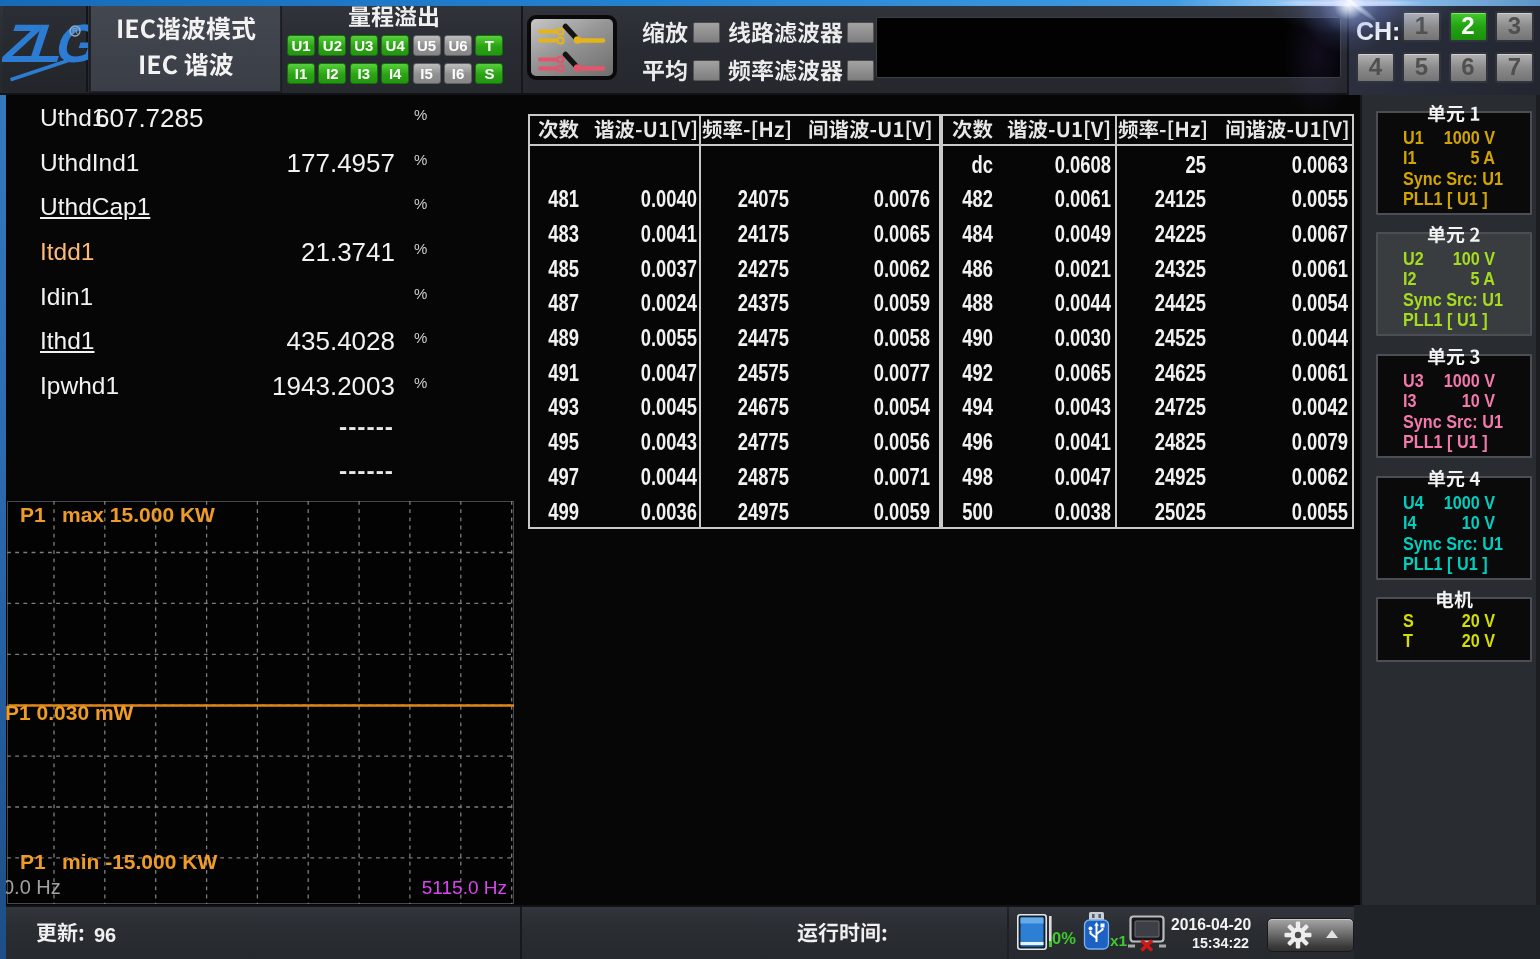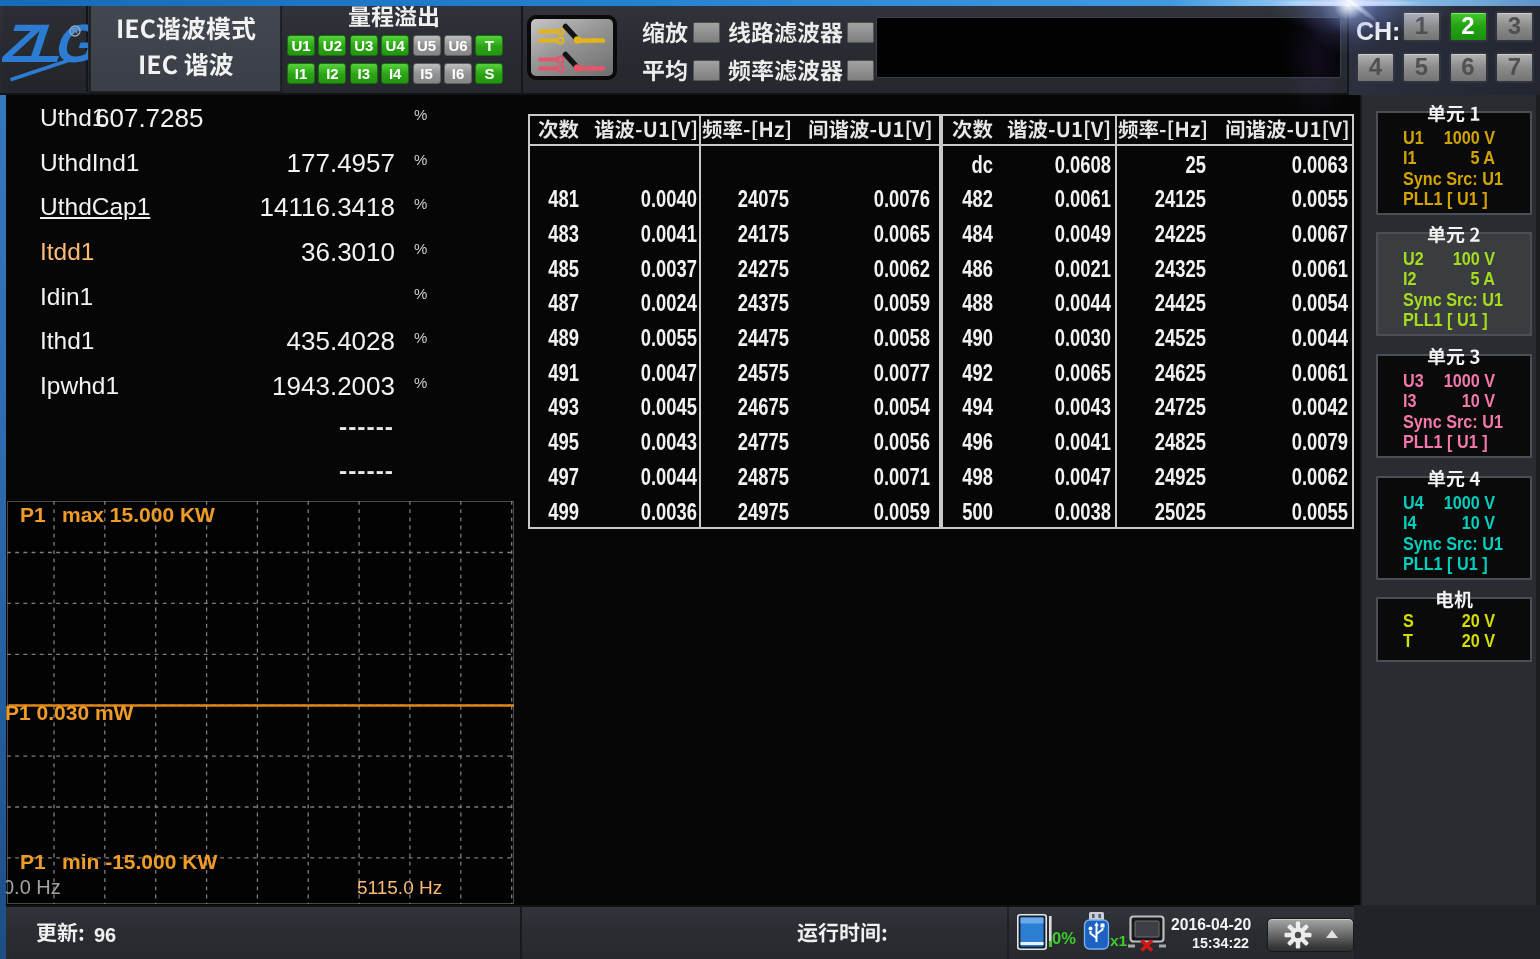--- a/index.html
+++ b/index.html
@@ -94,28 +94,27 @@
 <div class="abs" style="left:1402px;top:52px;width:39px;height:31px;background:linear-gradient(#b3b3b3,#8b8b8b 50%,#747474);border:2px solid #31343d;border-radius:3px;box-shadow:inset 0 1px 0 #cfcfcf;color:#505050;font:700 24px 'Liberation Sans';text-align:center;line-height:26px">5</div>
 <div class="abs" style="left:1448.5px;top:52px;width:39px;height:31px;background:linear-gradient(#b3b3b3,#8b8b8b 50%,#747474);border:2px solid #31343d;border-radius:3px;box-shadow:inset 0 1px 0 #cfcfcf;color:#505050;font:700 24px 'Liberation Sans';text-align:center;line-height:26px">6</div>
 <div class="abs" style="left:1495px;top:52px;width:39px;height:31px;background:linear-gradient(#b3b3b3,#8b8b8b 50%,#747474);border:2px solid #31343d;border-radius:3px;box-shadow:inset 0 1px 0 #cfcfcf;color:#505050;font:700 24px 'Liberation Sans';text-align:center;line-height:26px">7</div>
 <div style="position:absolute;top:104.0px;font:400 24.5px 'Liberation Sans',sans-serif;color:#f2f2f2;white-space:pre;left:40px;">Uthd1</div>
 <div style="position:absolute;top:103.0px;font:400 26px 'Liberation Sans',sans-serif;color:#f2f2f2;white-space:pre;left:95px;width:300px;">607.7285</div>
 <div style="position:absolute;top:106.0px;font:400 15px 'Liberation Sans',sans-serif;color:#cdcdcd;white-space:pre;left:414px;">%</div>
 <div style="position:absolute;top:148.65px;font:400 24.5px 'Liberation Sans',sans-serif;color:#f2f2f2;white-space:pre;left:40px;">UthdInd1</div>
 <div style="position:absolute;top:147.65px;font:400 26px 'Liberation Sans',sans-serif;color:#f2f2f2;white-space:pre;left:95px;width:300px;text-align:right;">177.4957</div>
 <div style="position:absolute;top:150.65px;font:400 15px 'Liberation Sans',sans-serif;color:#cdcdcd;white-space:pre;left:414px;">%</div>
 <div style="position:absolute;top:193.3px;font:400 24.5px 'Liberation Sans',sans-serif;color:#f2f2f2;white-space:pre;left:40px;text-decoration:underline;">UthdCap1</div>
-<div style="position:absolute;top:192.3px;font:400 26px 'Liberation Sans',sans-serif;color:#f2f2f2;white-space:pre;left:95px;width:300px;text-align:right;">14116.3418</div>
 <div style="position:absolute;top:195.3px;font:400 15px 'Liberation Sans',sans-serif;color:#cdcdcd;white-space:pre;left:414px;">%</div>
 <div style="position:absolute;top:237.95px;font:400 24.5px 'Liberation Sans',sans-serif;color:#fdba74;white-space:pre;left:40px;">Itdd1</div>
-<div style="position:absolute;top:236.95px;font:400 26px 'Liberation Sans',sans-serif;color:#f2f2f2;white-space:pre;left:95px;width:300px;text-align:right;">36.3010</div>
+<div style="position:absolute;top:236.95px;font:400 26px 'Liberation Sans',sans-serif;color:#f2f2f2;white-space:pre;left:95px;width:300px;text-align:right;">21.3741</div>
 <div style="position:absolute;top:239.95px;font:400 15px 'Liberation Sans',sans-serif;color:#cdcdcd;white-space:pre;left:414px;">%</div>
 <div style="position:absolute;top:282.6px;font:400 24.5px 'Liberation Sans',sans-serif;color:#f2f2f2;white-space:pre;left:40px;">Idin1</div>
 <div style="position:absolute;top:284.6px;font:400 15px 'Liberation Sans',sans-serif;color:#cdcdcd;white-space:pre;left:414px;">%</div>
-<div style="position:absolute;top:327.25px;font:400 24.5px 'Liberation Sans',sans-serif;color:#f2f2f2;white-space:pre;left:40px;">Ithd1</div>
+<div style="position:absolute;top:327.25px;font:400 24.5px 'Liberation Sans',sans-serif;color:#f2f2f2;white-space:pre;left:40px;text-decoration:underline;">Ithd1</div>
 <div style="position:absolute;top:326.25px;font:400 26px 'Liberation Sans',sans-serif;color:#f2f2f2;white-space:pre;left:95px;width:300px;text-align:right;">435.4028</div>
 <div style="position:absolute;top:329.25px;font:400 15px 'Liberation Sans',sans-serif;color:#cdcdcd;white-space:pre;left:414px;">%</div>
 <div style="position:absolute;top:371.9px;font:400 24.5px 'Liberation Sans',sans-serif;color:#f2f2f2;white-space:pre;left:40px;">Ipwhd1</div>
 <div style="position:absolute;top:370.9px;font:400 26px 'Liberation Sans',sans-serif;color:#f2f2f2;white-space:pre;left:95px;width:300px;text-align:right;">1943.2003</div>
 <div style="position:absolute;top:373.9px;font:400 15px 'Liberation Sans',sans-serif;color:#cdcdcd;white-space:pre;left:414px;">%</div>
 <div style="position:absolute;top:412.55px;font:700 24.5px 'Liberation Sans',sans-serif;color:#e8e8e8;white-space:pre;left:94px;width:300px;text-align:right;letter-spacing:1px;">------</div>
 <div style="position:absolute;top:457.2px;font:700 24.5px 'Liberation Sans',sans-serif;color:#e8e8e8;white-space:pre;left:94px;width:300px;text-align:right;letter-spacing:1px;">------</div>
 <div class="abs" style="left:7px;top:501px;width:507px;height:403px;background:#030303;border:1px solid #45494f"></div>
 <svg class="abs" style="left:7px;top:501px" width="507" height="403">
       <g stroke="#7e7e7e" stroke-width="1.3" stroke-dasharray="3.8 4.4">
@@ -139,21 +138,21 @@
         <line x1="0" y1="407.8" x2="507" y2="407.8"></line>
       </g>
       <line x1="2" y1="204.5" x2="507" y2="204.5" stroke="#e08617" stroke-width="2.5"></line>
     </svg>
 <div style="position:absolute;top:503px;font:700 21px 'Liberation Sans',sans-serif;color:#ef9b28;white-space:pre;left:20px;">P1</div>
 <div style="position:absolute;top:503px;font:700 21px 'Liberation Sans',sans-serif;color:#ef9b28;white-space:pre;left:62px;">max 15.000 KW</div>
 <div style="position:absolute;top:701px;font:700 21px 'Liberation Sans',sans-serif;color:#ef9b28;white-space:pre;left:5px;">P1 0.030 mW</div>
 <div style="position:absolute;top:850px;font:700 21px 'Liberation Sans',sans-serif;color:#ef9b28;white-space:pre;left:20px;">P1</div>
 <div style="position:absolute;top:850px;font:700 21px 'Liberation Sans',sans-serif;color:#ef9b28;white-space:pre;left:62px;">min -15.000 KW</div>
 <div style="position:absolute;top:876px;font:400 20px 'Liberation Sans',sans-serif;color:#a2a2a2;white-space:pre;left:3px;">0.0 Hz</div>
-<div style="position:absolute;top:877px;font:400 19px 'Liberation Sans',sans-serif;color:#fdba74;white-space:pre;left:357px;width:150px;text-align:left;">5115.0 Hz</div>
+<div style="position:absolute;top:877px;font:400 19px 'Liberation Sans',sans-serif;color:#d946ef;white-space:pre;left:357px;width:150px;text-align:right;">5115.0 Hz</div>
 <div class="abs" style="left:528px;top:114px;width:413px;height:415px;border:2px solid #c9c9c9"></div>
 <div class="abs" style="left:528px;top:144px;width:413px;height:2px;background:#c9c9c9"></div>
 <div class="abs" style="left:699px;top:114px;width:2px;height:415px;background:#c9c9c9"></div>
 <svg style="position:absolute;left:537.5px;top:119.0px" width="41.0" height="20.5" viewBox="0 0 200.0 100">
       <path d="M43.7 3L56.7 5.4Q54.8 14.4 51.9 22.9Q49.1 31.5 45.7 38.8Q42.2 46.1 38.2 51.5Q36.9 50.5 34.7 49.2Q32.5 47.9 30.2 46.8Q28 45.6 26.3 44.8Q30.6 40 33.9 33.4Q37.2 26.8 39.7 19Q42.2 11.2 43.7 3ZM45.9 18.6L86.2 18.6L86.2 30.6L40 30.6ZM82.3 18.6L84.1 18.6L86.4 18L95.2 23.1Q94 28.4 92.2 33.7Q90.4 38.9 88.5 43.7Q86.6 48.4 84.7 52.2Q83.5 51.6 81.6 50.6Q79.8 49.7 77.9 48.8Q76 47.9 74.5 47.3Q76 44.1 77.5 39.6Q79.1 35.1 80.4 30.3Q81.7 25.5 82.3 21.4ZM4 18.5L11.2 9.7Q14.6 11.5 18.5 13.9Q22.4 16.3 26 18.7Q29.5 21.1 31.7 23.3L24 33.2Q22 31 18.6 28.4Q15.2 25.7 11.4 23.1Q7.5 20.5 4 18.5ZM2.8 79.7Q5.6 76 9 70.9Q12.4 65.8 16 60Q19.6 54.2 22.8 48.4L32.3 56.4Q29.5 61.7 26.4 67.1Q23.4 72.5 20.3 77.8Q17.2 83.1 14 87.9ZM66.3 41.5Q68.4 52 72.2 60.7Q76 69.4 82.2 75.8Q88.4 82.1 97.6 85.5Q96.3 86.7 94.8 88.6Q93.2 90.5 91.8 92.6Q90.5 94.6 89.6 96.3Q79.6 91.8 73 84.2Q66.5 76.7 62.5 66.3Q58.4 56 55.9 43.1ZM54.9 33.6L67.8 33.6L67.8 40.2Q67.8 45 67.2 50.7Q66.6 56.5 64.7 62.8Q62.8 69 59 75.3Q55.3 81.5 49.1 87.3Q42.9 93 33.5 97.8Q32.6 96.3 31 94.5Q29.3 92.7 27.6 91Q25.8 89.3 24.2 88.2Q32.6 84.2 38.2 79.3Q43.8 74.4 47.1 69.1Q50.5 63.8 52.2 58.6Q53.8 53.4 54.4 48.6Q54.9 43.8 54.9 39.9ZM106 54.5L144.4 54.5L144.4 64.2L106 64.2ZM104.3 20.8L153.4 20.8L153.4 30.2L104.3 30.2ZM142.4 4.2L152.5 8.2Q150 11.6 147.7 14.8Q145.4 18.1 143.4 20.4L135.8 17Q136.9 15.2 138.1 12.9Q139.3 10.7 140.5 8.4Q141.6 6.1 142.4 4.2ZM123.3 2.9L134.4 2.9L134.4 48.1L123.3 48.1ZM106.7 8.3L115.3 4.7Q117.3 7.6 119 11.1Q120.7 14.5 121.3 17.2L112.3 21.1Q111.8 18.5 110.2 14.9Q108.6 11.3 106.7 8.3ZM123.6 24.6L131.4 29.3Q129 33.3 125.1 37.3Q121.3 41.3 117 44.8Q112.6 48.3 108.4 50.7Q107.4 48.7 105.6 46.1Q103.9 43.5 102.2 41.9Q106.3 40.2 110.4 37.5Q114.4 34.7 118 31.4Q121.5 28 123.6 24.6ZM132.9 27.1Q134.3 27.7 136.8 29.1Q139.2 30.5 142.1 32.2Q144.9 33.8 147.3 35.2Q149.6 36.6 150.6 37.4L144.3 45.7Q142.9 44.3 140.7 42.5Q138.5 40.6 136 38.6Q133.5 36.6 131.2 34.8Q128.9 33 127.2 31.8ZM160.4 21.5L195.9 21.5L195.9 32.6L160.4 32.6ZM161.2 3.3L172.2 4.9Q170.7 15 168.4 24.5Q166.1 34 162.8 42.2Q159.5 50.3 155.1 56.4Q154.3 55.4 152.7 53.9Q151.1 52.4 149.4 51Q147.8 49.6 146.5 48.8Q150.5 43.6 153.4 36.4Q156.3 29.2 158.2 20.7Q160.2 12.3 161.2 3.3ZM178.9 28.3L190 29.2Q187.9 46.3 183.5 59.3Q179.2 72.3 171.3 81.7Q163.5 91.1 151.1 97.4Q150.6 96.2 149.5 94.3Q148.4 92.5 147.1 90.6Q145.9 88.8 144.9 87.7Q156.2 82.6 163.1 74.5Q170 66.3 173.8 54.8Q177.5 43.4 178.9 28.3ZM167.1 30.5Q169.2 42.9 173.1 53.9Q177 64.9 183.2 73.3Q189.4 81.8 198.2 86.7Q196.3 88.2 194 91Q191.7 93.8 190.4 96.1Q180.9 90 174.4 80.6Q167.9 71.2 163.8 58.9Q159.7 46.7 157.2 32.3ZM108 73.3L115 66.4Q120.5 68.5 126.4 71.4Q132.2 74.3 137.5 77.3Q142.8 80.3 146.6 82.9L139.5 90.7Q135.9 87.9 130.6 84.7Q125.3 81.5 119.4 78.5Q113.5 75.5 108 73.3ZM140.7 54.5L142.7 54.5L144.5 54.1L151 56.5Q147.9 67.8 141.7 75.8Q135.5 83.7 127 88.8Q118.4 93.9 108 96.7Q107.2 94.7 105.6 92Q104.1 89.2 102.6 87.7Q111.9 85.6 119.7 81.5Q127.4 77.4 132.9 71Q138.3 64.6 140.7 56ZM108 73.3Q110.3 70 112.8 65.8Q115.2 61.7 117.4 57.2Q119.6 52.7 121.1 48.7L131.7 50.6Q129.9 55 127.7 59.6Q125.4 64.2 123.1 68.3Q120.7 72.5 118.6 75.7Z" fill="#e6e6e6"></path>
     </svg>
 <svg style="position:absolute;left:593.9px;top:119.0px" width="104.2" height="20.5" viewBox="0 0 508.3 100">
       <path d="M45.1 15L63.5 15L63.5 25L45.1 25ZM65.7 4.1L77.3 4.1L77.3 34.8Q77.3 37.2 77.7 37.8Q78 38.3 79.4 38.3Q79.7 38.3 80.4 38.3Q81 38.3 81.8 38.3Q82.6 38.3 83.3 38.3Q84 38.3 84.3 38.3Q85.2 38.3 85.7 37.6Q86.1 36.9 86.4 34.8Q86.7 32.7 86.8 28.7Q88.4 30 91.4 31.2Q94.3 32.4 96.7 32.9Q96.2 38.9 94.9 42.3Q93.7 45.6 91.4 47Q89.2 48.3 85.5 48.3Q84.8 48.3 83.7 48.3Q82.6 48.3 81.3 48.3Q80.1 48.3 79 48.3Q78 48.3 77.2 48.3Q72.5 48.3 70.1 47.1Q67.6 45.9 66.6 42.9Q65.7 39.9 65.7 34.9ZM89.4 10L96.8 17.6Q93.6 19.9 89.8 22.1Q86 24.4 82.3 26.3Q78.6 28.3 75.5 29.7L69.2 22.7Q72.3 21.2 76 19.1Q79.6 16.9 83.2 14.5Q86.8 12.1 89.4 10ZM58 44.8L71.1 47.4Q68.9 51.1 66.8 54.8Q64.6 58.5 62.8 61L53.6 58.4Q54.9 55.4 56.1 51.6Q57.3 47.7 58 44.8ZM40.3 54L90.8 54L90.8 96.7L78.9 96.7L78.9 63.3L51.7 63.3L51.7 97.1L40.3 97.1ZM45.7 69.4L86.5 69.4L86.5 78.1L45.7 78.1ZM45.7 84.5L86.5 84.5L86.5 93.8L45.7 93.8ZM37.6 50.8L36.7 41.1L41.3 37.6L63.4 33Q63.4 35.3 63.8 38.2Q64.1 41 64.4 42.8Q56.6 44.6 51.8 45.9Q46.9 47.2 44.1 48.1Q41.4 49 40 49.6Q38.6 50.3 37.6 50.8ZM7.7 12L15.7 5Q18.5 7.3 21.6 10.1Q24.8 12.9 27.7 15.7Q30.7 18.5 32.4 20.8L23.9 28.8Q22.3 26.5 19.5 23.5Q16.7 20.6 13.6 17.5Q10.5 14.5 7.7 12ZM16.1 95.7L13.1 84.5L15.2 80.6L34.7 64Q35.3 65.7 36.1 67.7Q37 69.7 37.9 71.5Q38.8 73.4 39.5 74.5Q32.7 80.5 28.4 84.2Q24.1 88 21.6 90.1Q19.1 92.3 17.9 93.6Q16.8 94.8 16.1 95.7ZM3.5 33.9L21.6 33.9L21.6 45.4L3.5 45.4ZM37.6 50.8Q37.3 49.5 36.5 47.7Q35.6 46 34.6 44.3Q33.6 42.6 32.7 41.7Q34.4 40.6 36.1 38.5Q37.8 36.4 37.8 33L37.8 3.9L49.3 3.9L49.3 40.2Q49.3 40.2 48.2 40.9Q47 41.7 45.2 42.8Q43.5 44 41.8 45.4Q40 46.8 38.8 48.2Q37.6 49.7 37.6 50.8ZM16.1 95.7Q15.5 94.5 14.3 93Q13.1 91.5 11.8 90Q10.4 88.6 9.4 87.8Q11.2 86.3 13.2 83.1Q15.2 79.9 15.2 75.5L15.2 33.9L26.7 33.9L26.7 81.5Q26.7 81.5 25.7 82.6Q24.6 83.6 23 85.3Q21.5 86.9 19.8 88.8Q18.2 90.7 17.2 92.6Q16.1 94.4 16.1 95.7ZM141.4 16.2L187.3 16.2L187.3 27.3L141.4 27.3ZM141.6 41.2L183.1 41.2L183.1 51.8L141.6 51.8ZM158.1 2.9L169.9 2.9L169.9 47.2L158.1 47.2ZM135 16.2L146.5 16.2L146.5 41.9Q146.5 48 146.1 55.1Q145.6 62.3 144.3 69.7Q143 77.1 140.6 84.1Q138.2 91.1 134.1 96.7Q133.1 95.8 131.2 94.6Q129.4 93.4 127.5 92.4Q125.5 91.3 124 90.8Q127.8 85.5 130 79.3Q132.2 73.1 133.3 66.5Q134.4 59.9 134.7 53.6Q135 47.3 135 41.8ZM184.5 16.2L186.3 16.2L188.3 15.8L197.1 17.8Q195.3 23.6 193.2 29.4Q191 35.3 188.9 39.4L178.5 36.5Q180.1 32.9 181.8 27.7Q183.4 22.4 184.5 17.8ZM155.3 48.1Q158.7 57.2 164.5 64.9Q170.4 72.6 178.6 78.1Q186.9 83.6 197.3 86.6Q196 87.9 194.5 89.7Q193 91.5 191.7 93.4Q190.4 95.3 189.6 96.9Q172.9 91.2 162 79.4Q151.2 67.6 145 51ZM108.6 12.4L115.4 3.6Q118.2 5 121.5 6.8Q124.9 8.5 128.1 10.3Q131.2 12.1 133.3 13.6L126.2 23.3Q124.4 21.8 121.3 19.8Q118.2 17.8 114.9 15.9Q111.5 13.9 108.6 12.4ZM102.8 39.6L109.4 30.7Q112.2 31.9 115.7 33.6Q119.1 35.3 122.3 37Q125.5 38.7 127.6 40.1L120.7 50.1Q118.8 48.6 115.7 46.7Q112.6 44.8 109.1 42.9Q105.7 41 102.8 39.6ZM104.7 88.7Q107.1 84.8 110 79.5Q112.8 74.3 115.7 68.3Q118.6 62.4 121.1 56.5L130.5 63.7Q128.3 69.1 125.8 74.6Q123.3 80.2 120.7 85.5Q118 90.9 115.4 95.8ZM178.9 41.2L181.2 41.2L183.3 40.8L190.8 44Q187.4 58 181 68.5Q174.6 78.9 165.9 86Q157.1 93.1 146.7 97.1Q145.9 95.7 144.6 93.7Q143.3 91.8 141.8 90Q140.3 88.2 139 87.1Q149 83.8 157.1 77.9Q165.1 72 170.7 63.4Q176.4 54.9 178.9 43.4ZM204.9 64.7L204.9 54.1L232.2 54.1L232.2 64.7ZM274.6 89.4Q267.7 89.4 262.4 87.4Q257.1 85.5 253.3 81.3Q249.6 77.1 247.7 70.5Q245.8 63.9 245.8 54.7L245.8 13.9L260.5 13.9L260.5 56Q260.5 63.7 262.2 68.2Q263.9 72.7 267.1 74.6Q270.2 76.6 274.6 76.6Q279 76.6 282.2 74.6Q285.4 72.7 287.1 68.2Q288.9 63.7 288.9 56L288.9 13.9L303.1 13.9L303.1 54.7Q303.1 63.9 301.2 70.5Q299.3 77.1 295.6 81.3Q291.9 85.5 286.6 87.4Q281.3 89.4 274.6 89.4ZM320 88L320 76L336 76L336 29.3L322.5 29.3L322.5 20.1Q328.1 19.1 332.1 17.6Q336.2 16.2 339.7 13.9L350.6 13.9L350.6 76L364.5 76L364.5 88ZM380.9 105.2L380.9 7.7L403.8 7.7L403.8 15.6L391.9 15.6L391.9 97.4L403.8 97.4L403.8 105.2ZM430.7 88L408.1 13.9L423.7 13.9L433.4 50Q435.2 56.1 436.5 61.9Q437.9 67.6 439.6 73.9L440.1 73.9Q441.9 67.6 443.3 61.9Q444.7 56.1 446.4 50L456 13.9L471 13.9L448.4 88ZM475.3 105.2L475.3 97.4L487.2 97.4L487.2 15.6L475.3 15.6L475.3 7.7L498.1 7.7L498.1 105.2Z" fill="#e6e6e6"></path>
     </svg>
 <svg style="position:absolute;left:702.0px;top:119.0px" width="90.1" height="20.5" viewBox="0 0 439.4 100">

